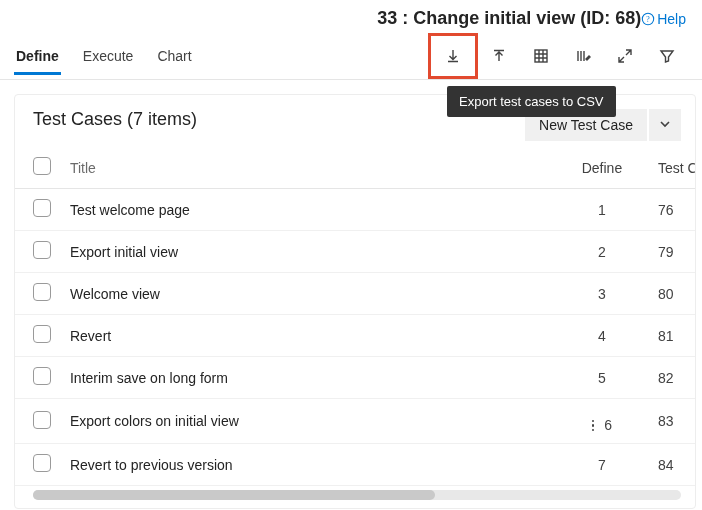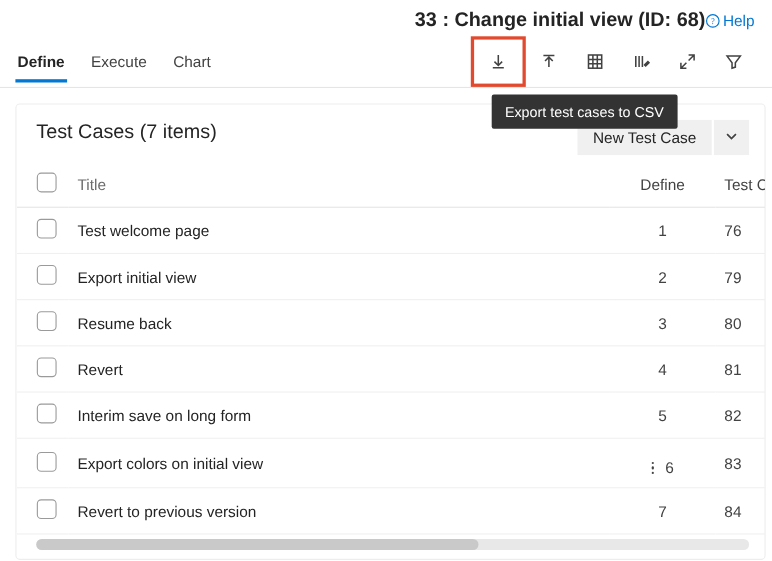--- a/index.html
+++ b/index.html
@@ -251,21 +251,21 @@
           <tr>
             <td class="check"><span class="chk"></span></td>
             <td class="title-col">Export initial view</td>
             <td class="order"><span class="order-wrap">
                 <span>2</span>
               </span></td>
             <td class="tc">79</td>
           </tr>
           <tr>
             <td class="check"><span class="chk"></span></td>
-            <td class="title-col">Resume back</td>
+            <td class="title-col">Welcome view</td>
             <td class="order"><span class="order-wrap">
                 <span>3</span>
               </span></td>
             <td class="tc">80</td>
           </tr>
           <tr>
             <td class="check"><span class="chk"></span></td>
             <td class="title-col">Revert</td>
             <td class="order"><span class="order-wrap">
                 <span>4</span>

